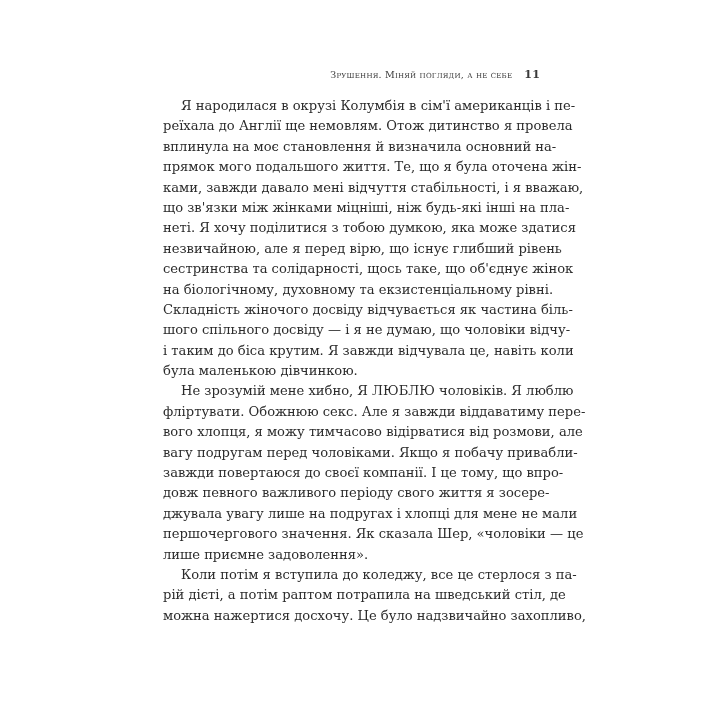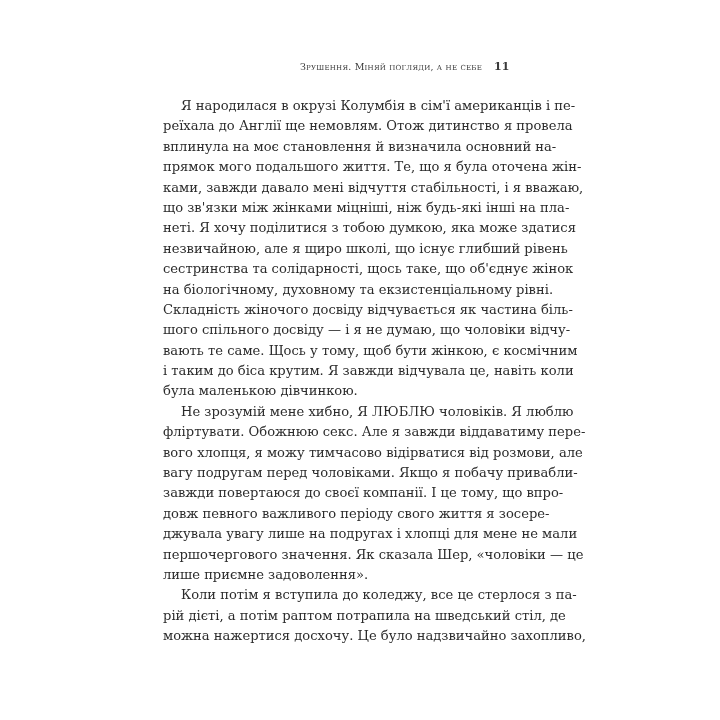--- a/index.html
+++ b/index.html
@@ -5,22 +5,22 @@
   html, body { margin: 0; padding: 0; }
   body {
     width: 720px; height: 720px; background: #ffffff; overflow: hidden;
     position: relative;
   }
   .page {
     position: absolute; left: 0; top: 0; width: 720px; height: 720px;
     background: #ffffff;
   }
   .running-head {
-    position: absolute; top: 60px; left: 300px; width: 240px;
-    text-align: left;
+    position: absolute; top: 68px; left: 300px; width: 240px;
+    text-align: right;
     font-family: "DejaVu Serif", serif;
     font-size: 9.5px; color: #3a3a3a; letter-spacing: 0.2px;
     white-space: nowrap;
   }
   .running-head .title { font-variant: small-caps; }
   .running-head .num { font-weight: bold; margin-left: 12px; font-size: 11px; }
   .body-text {
     position: absolute; top: 96px; left: 163px; width: 378px;
     font-family: "DejaVu Serif", serif;
     font-size: 13.1px; line-height: 20.4px; color: #2b2b2b;
@@ -43,26 +43,25 @@
 
   <div class="body-text">
     <div>
       <span class="line indent">Я народилася в окрузі Колумбія в сім'ї американців і пе-</span>
       <span class="line">реїхала до Англії ще немовлям. Отож дитинство я провела</span>
       <span class="line">вплинула на моє становлення й визначила основний на-</span>
       <span class="line">прямок мого подальшого життя. Те, що я була оточена жін-</span>
       <span class="line">ками, завжди давало мені відчуття стабільності, і я вважаю,</span>
       <span class="line">що зв'язки між жінками міцніші, ніж будь-які інші на пла-</span>
       <span class="line">неті. Я хочу поділитися з тобою думкою, яка може здатися</span>
-      <span class="line">незвичайною, але я щиро школі, що існує глибший рівень</span>
+      <span class="line">незвичайною, але я перед вірю, що існує глибший рівень</span>
       <span class="line">сестринства та солідарності, щось таке, що об'єднує жінок</span>
       <span class="line">на біологічному, духовному та екзистенціальному рівні.</span>
       <span class="line">Складність жіночого досвіду відчувається як частина біль-</span>
       <span class="line">шого спільного досвіду — і я не думаю, що чоловіки відчу-</span>
-      <span class="line">вають те саме. Щось у тому, щоб бути жінкою, є космічним</span>
       <span class="line">і таким до біса крутим. Я завжди відчувала це, навіть коли</span>
       <span class="line last">була маленькою дівчинкою.</span>
     </div>
     <div>
       <span class="line indent">Не зрозумій мене хибно, Я ЛЮБЛЮ чоловіків. Я люблю</span>
       <span class="line">фліртувати. Обожнюю секс. Але я завжди віддаватиму пере-</span>
       <span class="line">вого хлопця, я можу тимчасово відірватися від розмови, але</span>
       <span class="line">вагу подругам перед чоловіками. Якщо я побачу привабли-</span>
       <span class="line">завжди повертаюся до своєї компанії. І це тому, що впро-</span>
       <span class="line">довж певного важливого періоду свого життя я зосере-</span>

